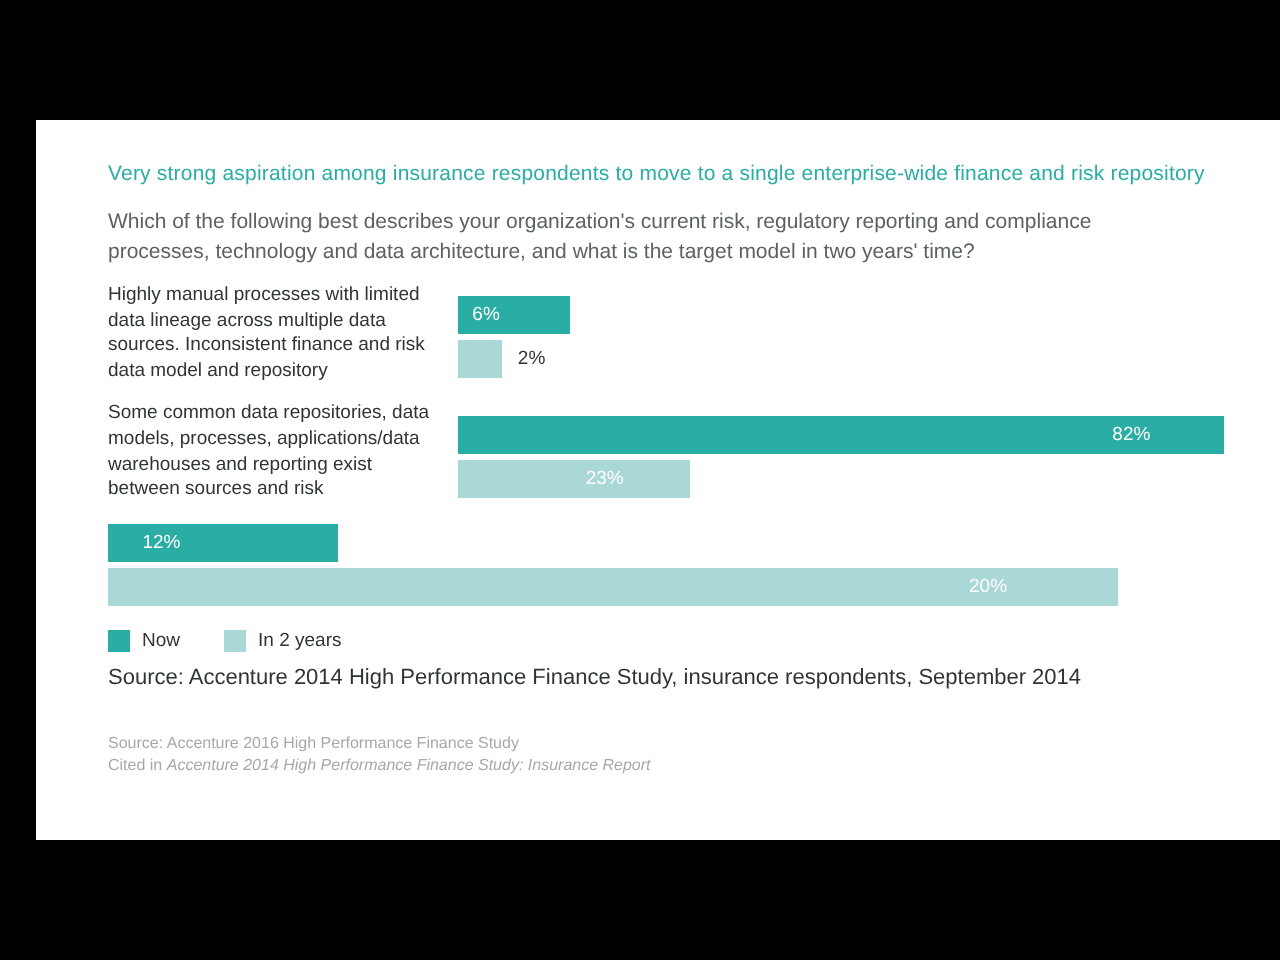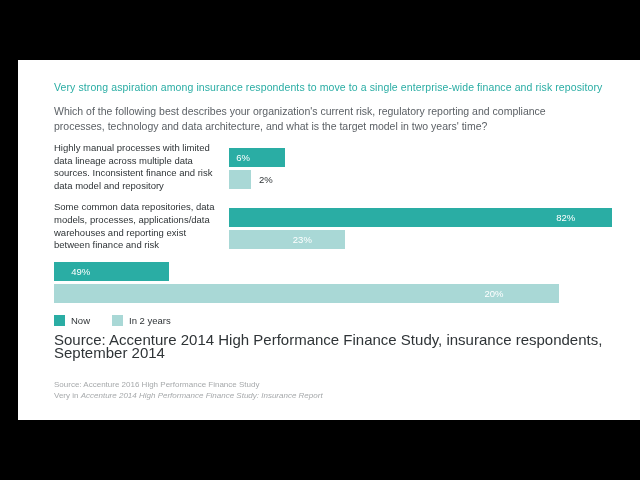--- a/index.html
+++ b/index.html
@@ -117,21 +117,21 @@
     height: 11px;
     margin-right: 6px;
   }
   .swatch.now { background: #2aada4; }
   .swatch.future { background: #a9d8d6; }
   .legend-label {
     font-size: 9.5px;
     color: #2f3437;
   }
   .source-main {
-    font-size: 15px;
+    font-size: 11px;
     color: #2f3437;
     line-height: 13px;
     margin-bottom: 20px;
   }
   .footer {
     color: #a6a9ab;
     font-size: 8px;
     line-height: 11px;
   }
   .footer em {
@@ -160,38 +160,38 @@
               <div class="val inside" style="left:1.8%">6%</div>
             </div>
             <div class="barline">
               <div class="bar future" style="width:5.5%"></div>
               <div class="val outside" style="left:7.5%">2%</div>
             </div>
           </div>
         </div>
 
         <div class="row">
-          <div class="cat-label">Some common data repositories, data models, processes, applications/data warehouses and reporting exist between finance and risk</div>
+          <div class="cat-label">Some common data repositories, data models, processes, applications/data warehouses and reporting exist between sources and risk</div>
           <div class="bars">
             <div class="barline">
               <div class="bar now" style="width:96%"></div>
               <div class="val inside" style="left:82%">82%</div>
             </div>
             <div class="barline">
               <div class="bar future" style="width:29%"></div>
               <div class="val inside" style="left:16%">23%</div>
             </div>
           </div>
         </div>
 
         <div class="row">
           <div class="bars">
             <div class="barline">
               <div class="bar now" style="width:20%"></div>
-              <div class="val inside" style="left:3%">49%</div>
+              <div class="val inside" style="left:3%">12%</div>
             </div>
             <div class="barline">
               <div class="bar future" style="width:88%"></div>
               <div class="val inside" style="left:75%">20%</div>
             </div>
           </div>
         </div>
 
       </div>
 
@@ -203,18 +203,18 @@
         <div class="legend-item">
           <span class="swatch future"></span>
           <span class="legend-label">In 2 years</span>
         </div>
       </div>
 
       <div class="source-main">Source: Accenture 2014 High Performance Finance Study, insurance respondents, September 2014</div>
 
       <div class="footer">
         <div>Source: Accenture 2016 High Performance Finance Study</div>
-        <div><span>Very in </span><em>Accenture 2014 High Performance Finance Study: Insurance Report</em></div>
+        <div><span>Cited in </span><em>Accenture 2014 High Performance Finance Study: Insurance Report</em></div>
       </div>
 
     </div>
   </div>
 </div>
 
 </body></html>

